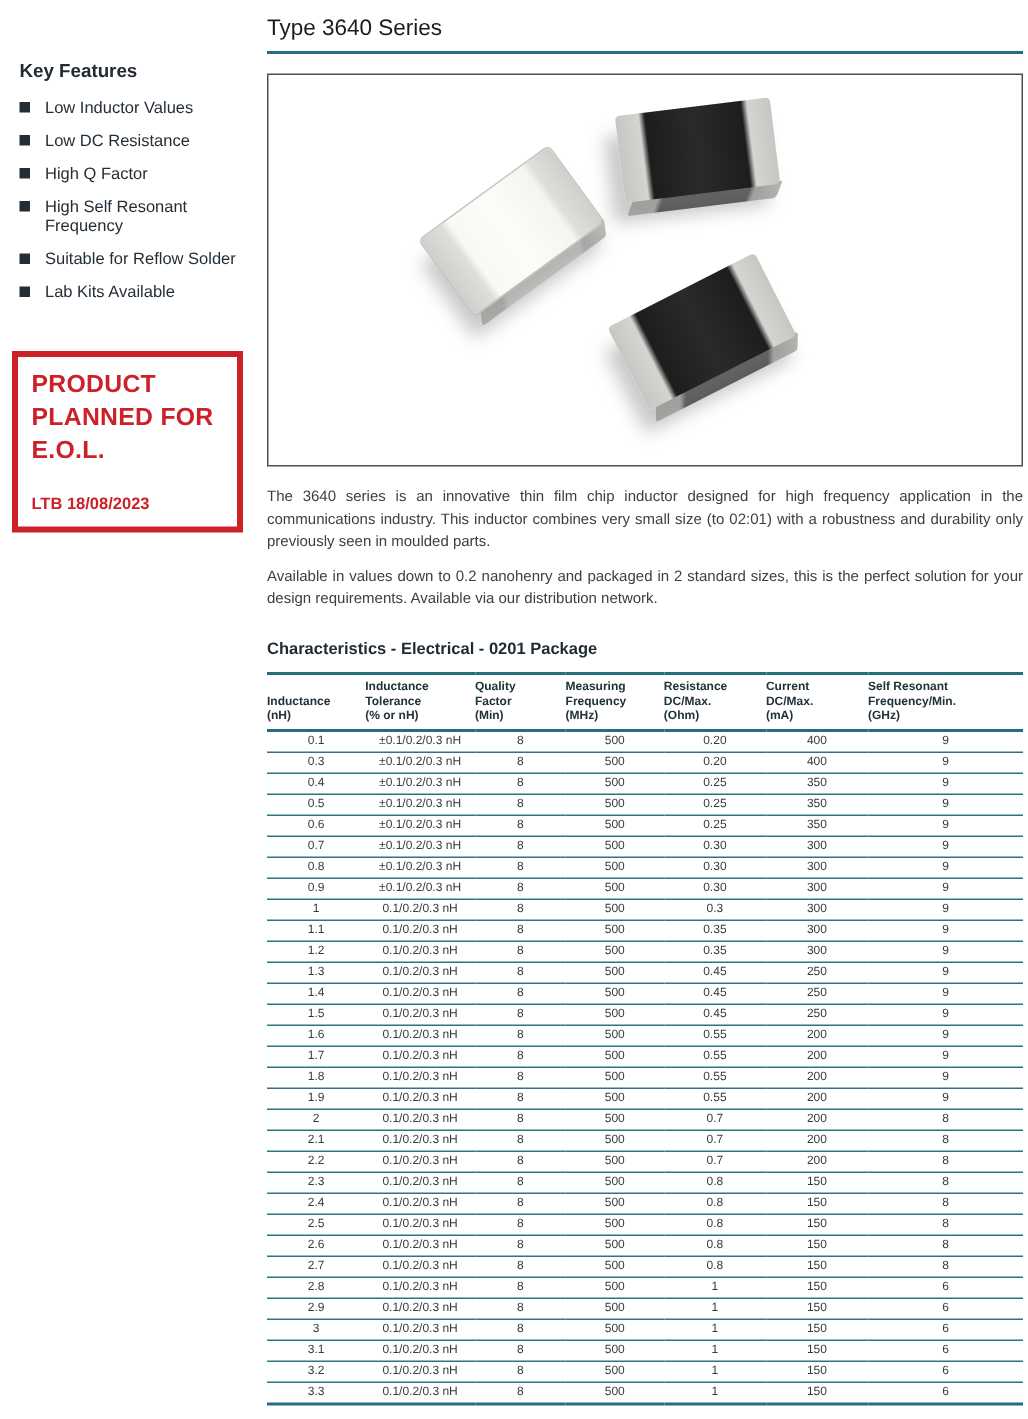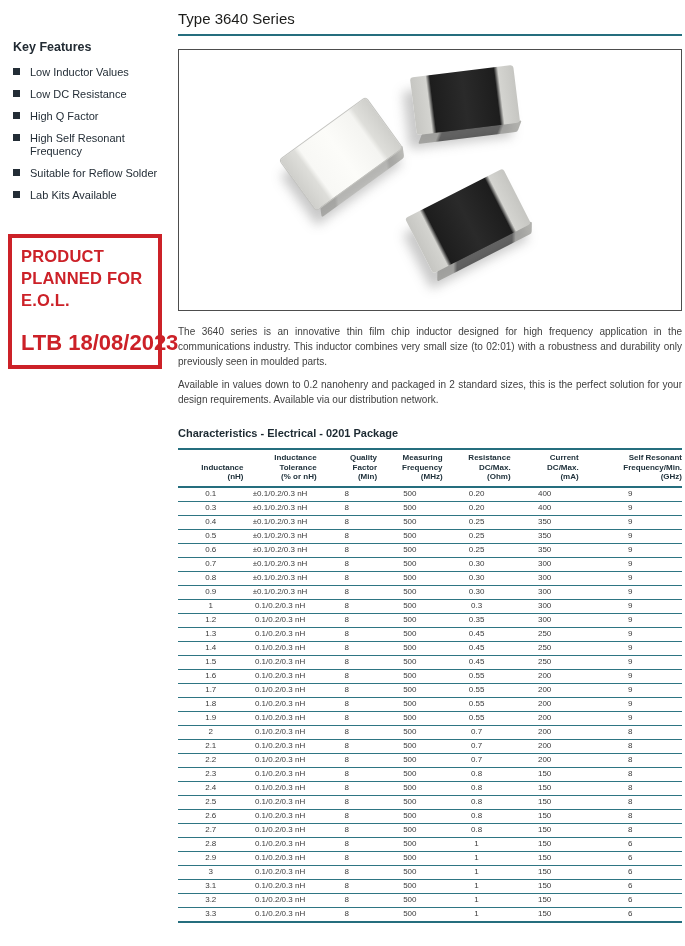--- a/index.html
+++ b/index.html
@@ -8,21 +8,21 @@
 
   
   .sidebar{position:absolute;left:13px;top:40px;width:155px}
   .kf-heading{font-size:12.5px;font-weight:bold;color:#222b33;margin:0 0 12px 0}
   .kf-list{list-style:none;margin:0;padding:0}
   .kf-item{position:relative;padding-left:17px;font-size:11px;line-height:13px;margin-bottom:9px;color:#242e37}
   .sq-bullet{position:absolute;left:0;top:2px;width:7px;height:7px;background:#232d36}
 
   .eol-box{position:absolute;left:8px;top:234px;width:128px;border:4px solid #cc2128;padding:7px 9px 9px 9px;color:#cc2128;font-weight:bold}
   .eol-line{font-size:16.5px;line-height:22px;letter-spacing:.2px}
-  .eol-ltb{font-size:22px;margin-top:19px;white-space:nowrap}
+  .eol-ltb{font-size:11px;margin-top:19px;white-space:nowrap}
 
   
   .main{position:absolute;left:178px;top:8px;width:504px}
   .page-title{font-size:15px;font-weight:normal;color:#1c1c1a;margin:0;padding:2px 0 7px 0;border-bottom:2px solid #256e7e}
   .photo{position:relative;margin-top:13px;height:260px;border:1px solid #4d4d4d;background:#fff;overflow:hidden}
 
   .chip{position:absolute}
   .chip .face{position:absolute;left:0;top:0;width:100%;height:100%;border-radius:3px;
     box-shadow:-9px 13px 11px rgba(135,135,135,.45)}
   .chip .side{position:absolute;left:3%;right:1%;bottom:-9px;height:11px;border-radius:2px;transform:skewX(-28deg)}
@@ -33,21 +33,21 @@
   .chip1{left:234px;top:21px;width:104px;height:58px;transform:rotate(-7deg)}
   .chip2{left:109px;top:73px;width:106px;height:62px;transform:rotate(-36deg)}
   .chip3{left:234px;top:140px;width:110px;height:62px;transform:rotate(-27deg)}
 
   .desc{text-align:justify;font-size:10px;line-height:15px;color:#3e3e3e;margin:13px 0 0 0}
   .desc + .desc{margin-top:8px}
 
   .section-title{font-size:11px;font-weight:bold;color:#1d2a32;margin:20px 0 9px 0}
 
   table.chars{width:100%;border-collapse:collapse;table-layout:fixed}
-  table.chars th{font-size:8px;font-weight:bold;color:#20323c;text-align:right;vertical-align:bottom;
+  table.chars th{font-size:8px;font-weight:bold;color:#20323c;text-align:left;vertical-align:bottom;
     line-height:9.5px;padding:3px 0 4px 0;border-top:2px solid #256e7e;border-bottom:2px solid #256e7e}
   table.chars td{font-size:8px;color:#3a3a3a;text-align:center;padding:1.5px 0;line-height:10px;
     border-bottom:1px solid #2e7583;white-space:nowrap;overflow:hidden}
   table.chars tbody tr:last-child td{border-bottom:2px solid #256e7e}
 </style>
 </head>
 <body>
 
 <div class="page">
 
@@ -192,20 +192,29 @@
           <tr>
             <td>1</td>
             <td>0.1/0.2/0.3 nH</td>
             <td>8</td>
             <td>500</td>
             <td>0.3</td>
             <td>300</td>
             <td>9</td>
           </tr>
           <tr>
+            <td>1.1</td>
+            <td>0.1/0.2/0.3 nH</td>
+            <td>8</td>
+            <td>500</td>
+            <td>0.35</td>
+            <td>300</td>
+            <td>9</td>
+          </tr>
+          <tr>
             <td>1.2</td>
             <td>0.1/0.2/0.3 nH</td>
             <td>8</td>
             <td>500</td>
             <td>0.35</td>
             <td>300</td>
             <td>9</td>
           </tr>
           <tr>
             <td>1.3</td>

